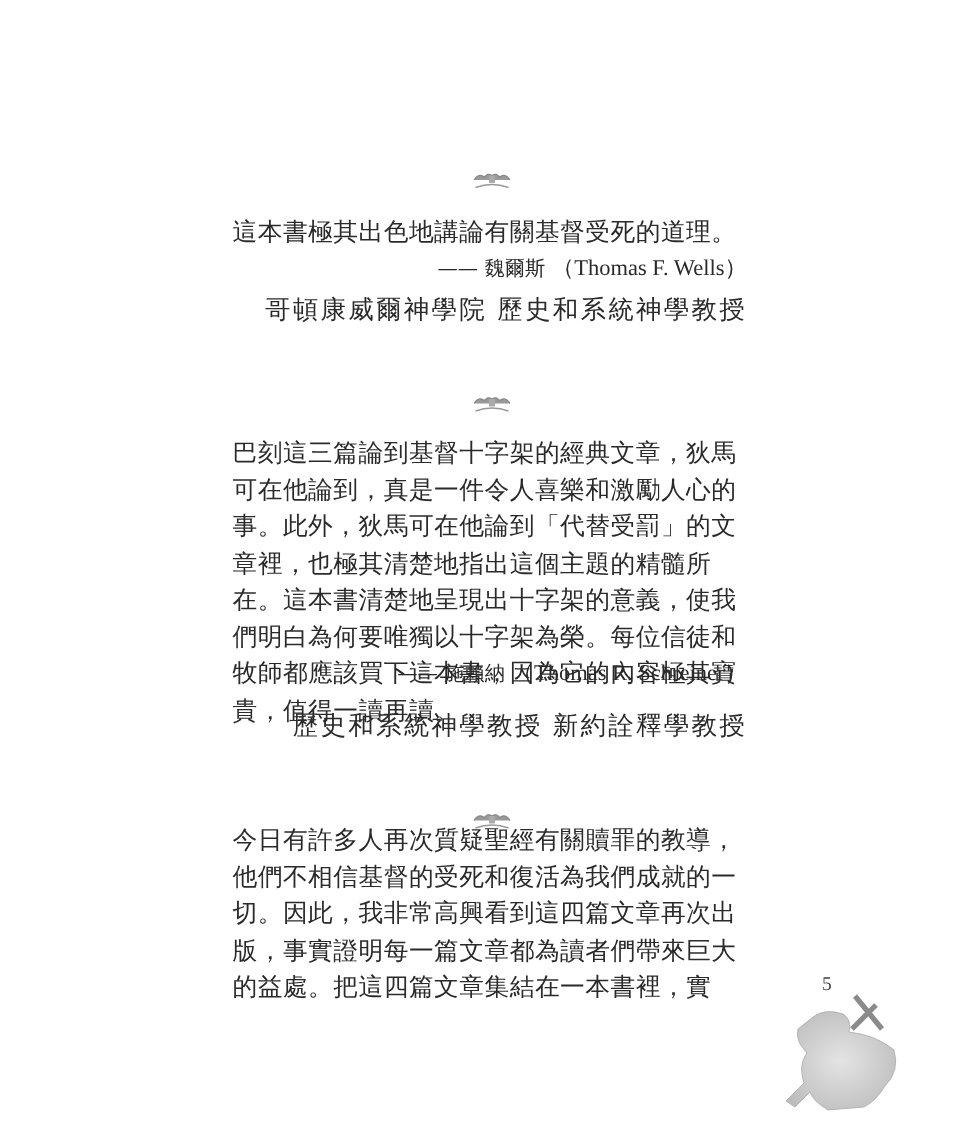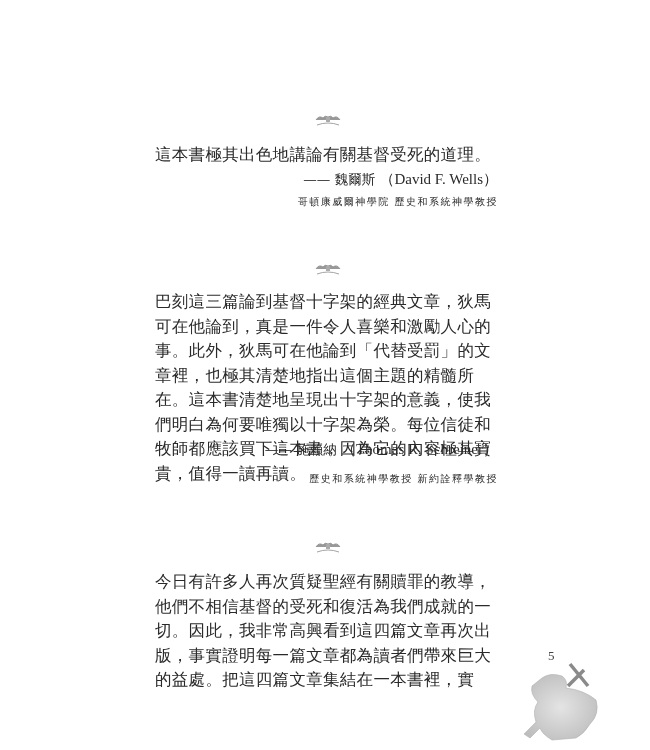--- a/index.html
+++ b/index.html
@@ -4,37 +4,37 @@
   <style>
     html, body { margin: 0; padding: 0; }
     body {
       width: 650px; height: 750px; background: #ffffff; position: relative; overflow: hidden;
       font-family: "DejaVu Serif", "Liberation Serif", serif; color: #2a2a2a;
     }
     .ornament { position: absolute; left: 313px; width: 30px; height: 16px; }
     .para { position: absolute; left: 155px; width: 350px; font-size: 16.5px; line-height: 24.5px; letter-spacing: 0.3px; margin: 0; }
     .attr { position: absolute; right: 152px; font-size: 13.5px; line-height: 18px; white-space: nowrap; text-align: right; }
     .attr .latin { font-family: "Liberation Serif", serif; font-size: 15px; }
-    .inst { position: absolute; right: 152px; font-size: 10px; letter-spacing: 1.5px; white-space: nowrap; }
+    .inst { position: absolute; right: 152px; font-size: 17px; letter-spacing: 1.5px; white-space: nowrap; }
     .pagenum { position: absolute; left: 548px; top: 648px; font-size: 13px; color: #444; font-family: "Liberation Serif", serif; }
     .lamb { position: absolute; left: 510px; top: 660px; width: 100px; height: 90px; }
   </style>
 </head>
 <body>
 
 <svg class="ornament" style="top:113px" viewBox="0 0 30 16">
   <path d="M3 7 q3 -5 7 -2 q2 -3 5 -1 q3 -2 5 1 q4 -3 7 2" fill="#999" stroke="#888" stroke-width="0.8"></path>
   <rect x="13" y="4" width="4" height="5" fill="#aaa"></rect>
   <path d="M4 12 q11 -4 22 0" fill="none" stroke="#999" stroke-width="0.9"></path>
 </svg>
 <p class="para" style="top:143px">這本書極其出色地講論有關基督受死的道理。</p>
 <div class="attr" style="top:170px">
   <span>——</span>
   <span>魏爾斯</span>
-  <span class="latin">（David F. Wells）</span>
+  <span class="latin">（Thomas F. Wells）</span>
 </div>
 <div class="inst" style="top:195px">哥頓康威爾神學院 歷史和系統神學教授</div>
 
 <svg class="ornament" style="top:262px" viewBox="0 0 30 16">
   <path d="M3 7 q3 -5 7 -2 q2 -3 5 -1 q3 -2 5 1 q4 -3 7 2" fill="#999" stroke="#888" stroke-width="0.8"></path>
   <rect x="13" y="4" width="4" height="5" fill="#aaa"></rect>
   <path d="M4 12 q11 -4 22 0" fill="none" stroke="#999" stroke-width="0.9"></path>
 </svg>
 <p class="para" style="top:290px">巴刻這三篇論到基督十字架的經典文章，狄馬可在他論到，真是一件令人喜樂和激勵人心的事。此外，狄馬可在他論到「代替受罰」的文章裡，也極其清楚地指出這個主題的精髓所在。這本書清楚地呈現出十字架的意義，使我們明白為何要唯獨以十字架為榮。每位信徒和牧師都應該買下這本書，因為它的內容極其寶貴，值得一讀再讀。</p>
 <div class="attr" style="top:440px">
@@ -42,21 +42,21 @@
   <span>施賴納</span>
   <span class="latin">（Thomas R. Schreiner）</span>
 </div>
 <div class="inst" style="top:472px">歷史和系統神學教授 新約詮釋學教授</div>
 
 <svg class="ornament" style="top:540px" viewBox="0 0 30 16">
   <path d="M3 7 q3 -5 7 -2 q2 -3 5 -1 q3 -2 5 1 q4 -3 7 2" fill="#999" stroke="#888" stroke-width="0.8"></path>
   <rect x="13" y="4" width="4" height="5" fill="#aaa"></rect>
   <path d="M4 12 q11 -4 22 0" fill="none" stroke="#999" stroke-width="0.9"></path>
 </svg>
-<p class="para" style="top:570px">今日有許多人再次質疑聖經有關贖罪的教導，他們不相信基督的受死和復活為我們成就的一切。因此，我非常高興看到這四篇文章再次出版，事實證明每一篇文章都為讀者們帶來巨大的益處。把這四篇文章集結在一本書裡，實</p>
+<p class="para" style="top:548px">今日有許多人再次質疑聖經有關贖罪的教導，他們不相信基督的受死和復活為我們成就的一切。因此，我非常高興看到這四篇文章再次出版，事實證明每一篇文章都為讀者們帶來巨大的益處。把這四篇文章集結在一本書裡，實</p>
 
 <div class="pagenum">5</div>
 
 <svg class="lamb" viewBox="0 0 100 90">
   <defs>
     <radialGradient id="g" cx="50%" cy="50%" r="60%">
       <stop offset="0%" stop-color="#e4e4e4"></stop>
       <stop offset="100%" stop-color="#bdbdbd"></stop>
     </radialGradient>
   </defs>

